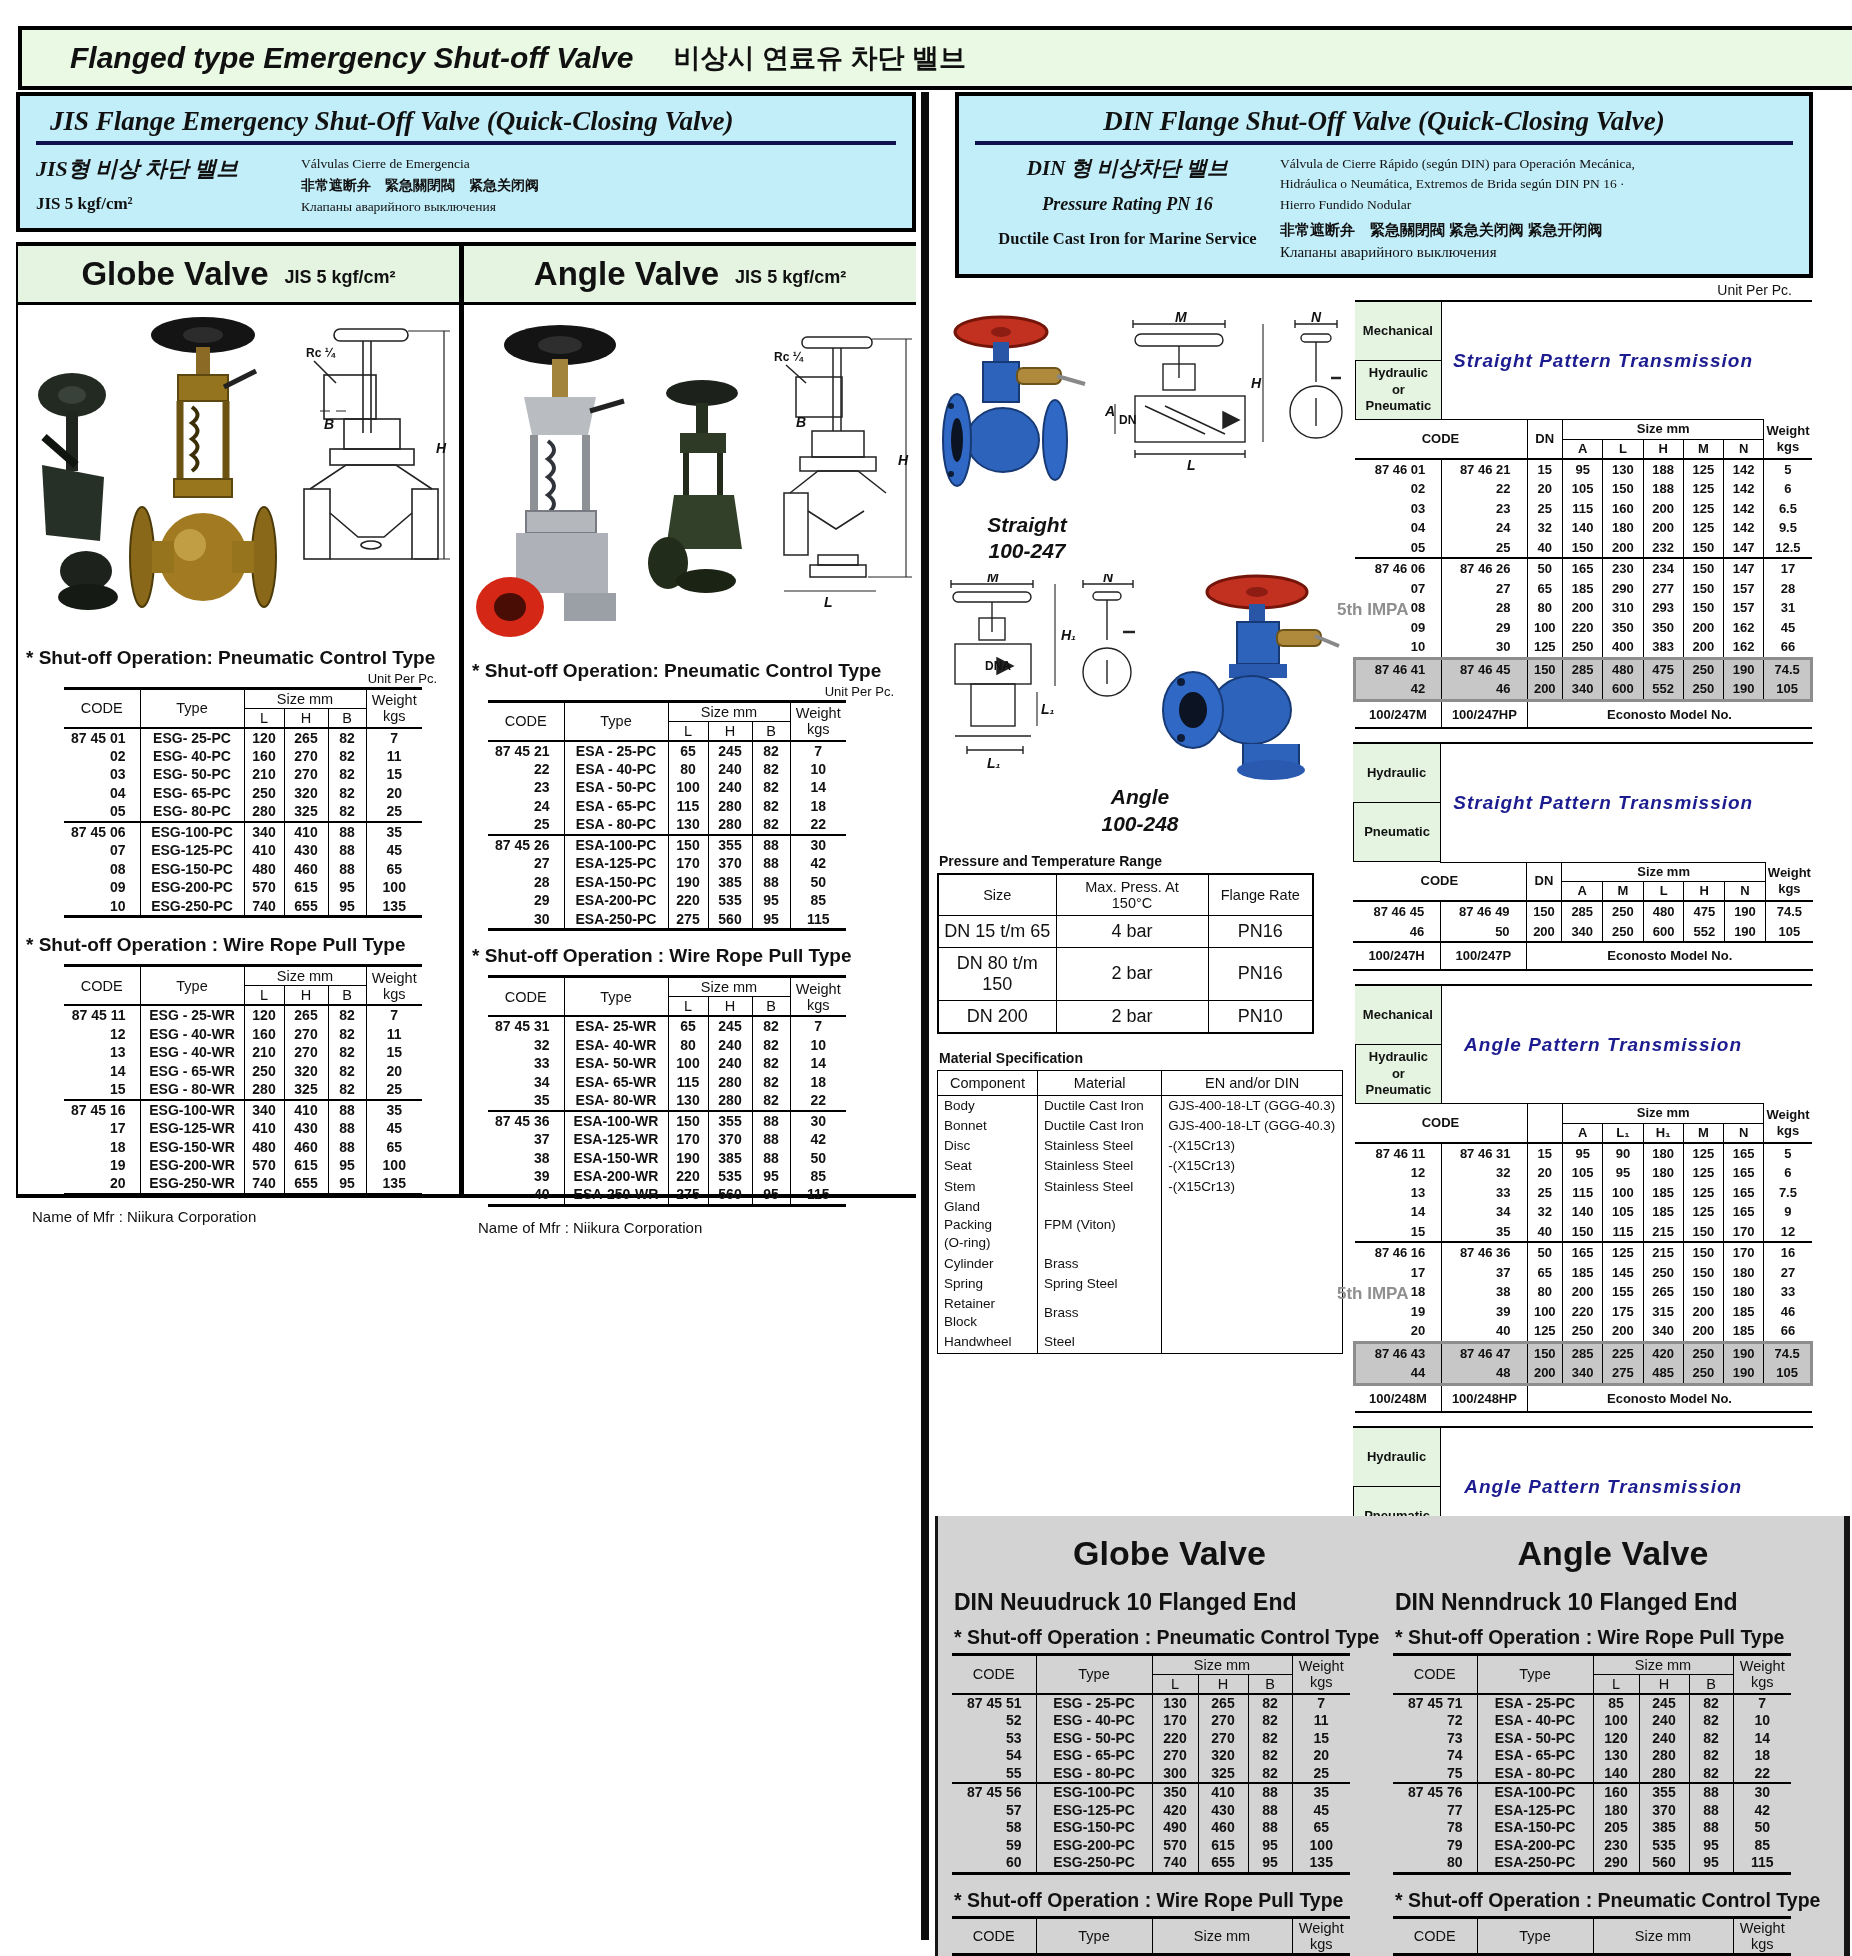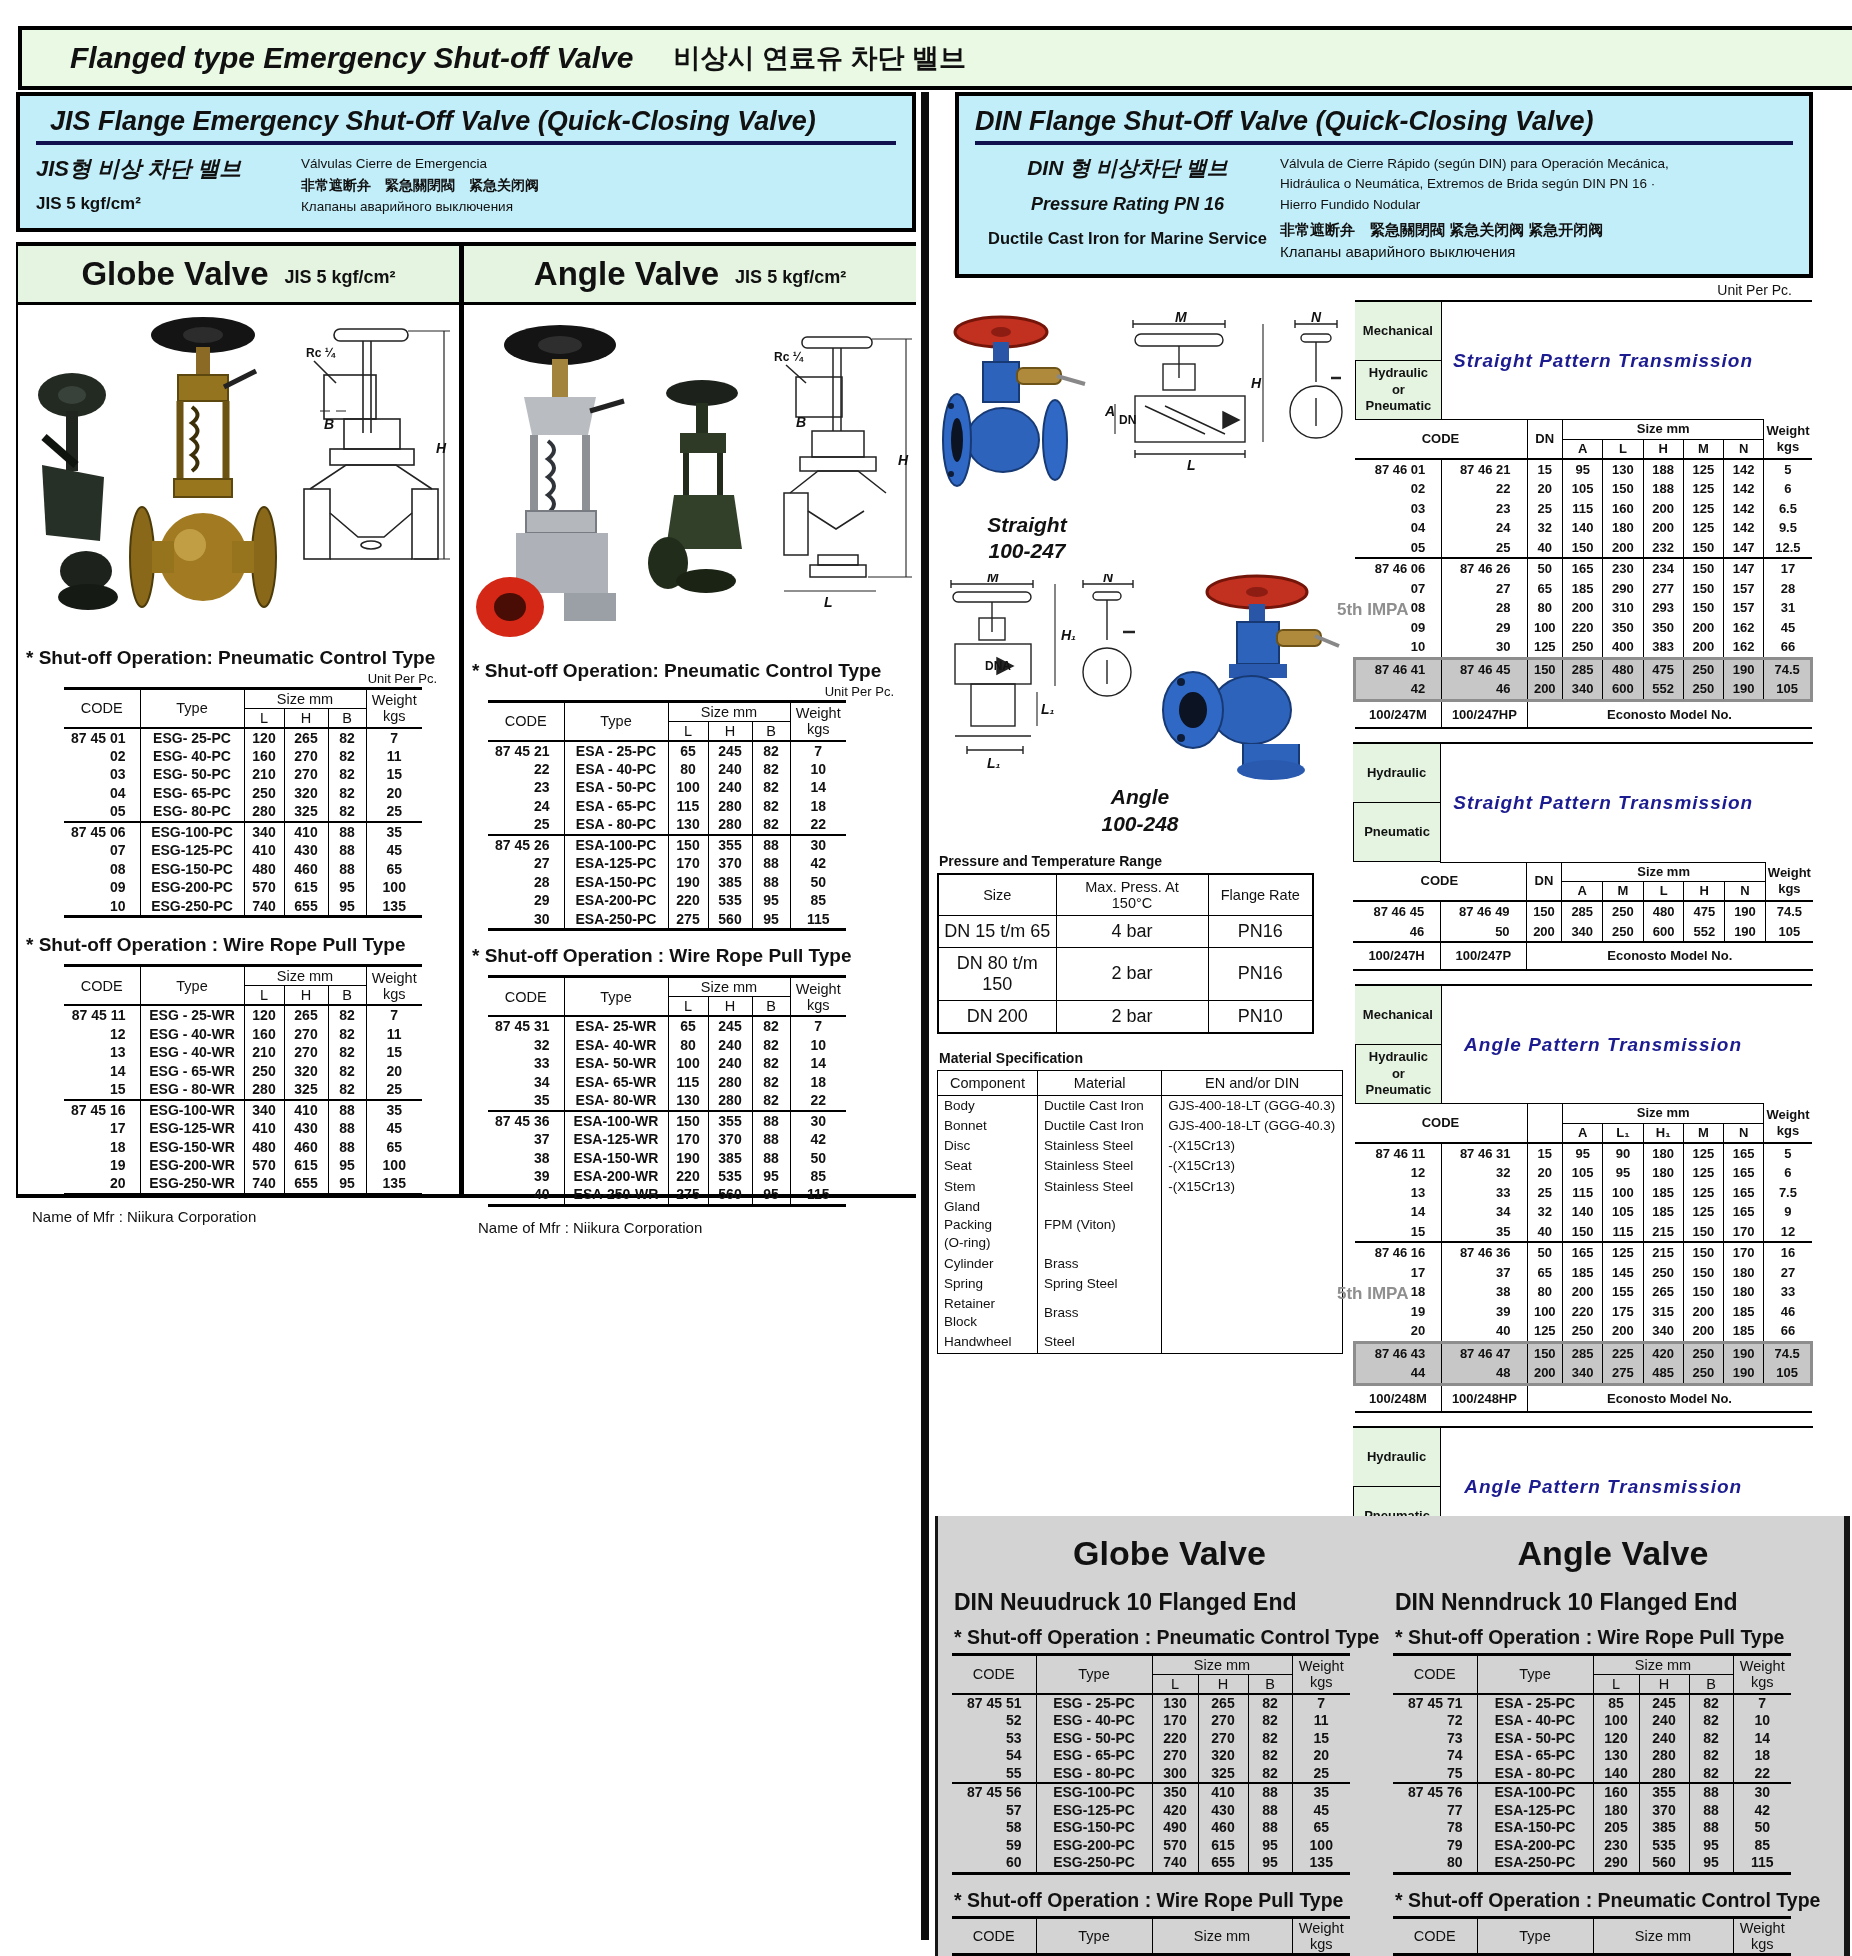--- a/index.html
+++ b/index.html
@@ -11,21 +11,21 @@
   #banner{left:18px;top:26px;width:1806px;height:56px;border:4px solid #000;
           background:#eaf9e3;display:flex;align-items:center;padding-left:48px;gap:40px;}
   #banner .en{font-size:30px;font-weight:bold;font-style:italic;}
   #banner .ko{font-size:27px;font-weight:bold;}
 
   
   #vdiv{left:921px;top:92px;width:8px;height:1848px;background:#0c0c0c;}
 
   
   #jis{left:16px;top:92px;width:900px;}
-  .hdr-box{border:4px solid #000;background:#c2eef9;padding:6px 16px 10px 16px;}
+  .hdr-box{border:4px solid #000;background:#c2eef9;padding:6px 16px 10px 16px;font-family:Liberation Serif, serif;}
   .hdr-box .title{font-size:27px;font-weight:bold;font-style:italic;margin:4px 0 4px 14px;}
   .navy-rule{height:4px;background:#10104f;margin:2px 0 9px 0;}
   .hdr-sub{display:flex;}
   .hdr-sub .lcol{width:265px;}
   .hdr-sub .ko{font-size:22px;font-weight:bold;font-style:italic;}
   .hdr-sub .rate{font-size:17px;font-weight:bold;margin-top:10px;}
   .hdr-sub .rcol{flex:1;font-size:13.5px;line-height:1.55;}
   .hdr-sub .cjk{font-weight:bold;font-size:14px;}
 
   #valve-cols{margin-top:10px;border-top:4px solid #000;border-bottom:4px solid #000;
@@ -52,21 +52,21 @@
   table.spec .bl{border-left:1.3px solid #000;}
   table.spec thead{border-bottom:2.2px solid #000;}
   table.spec th.size{border-bottom:1.3px solid #000;}
   table.spec tr.gstart td{border-top:2.2px solid #000;}
   table.spec td.code{text-align:right;padding-right:14px;}
   table.spec td.type{text-align:center;}
 
   
   #din{left:935px;top:92px;width:917px;}
   #din .hdr-box{margin-left:20px;width:818px;}
-  #din .hdr-box .title{margin-left:0;}
+  #din .hdr-box .title{text-align:center;margin-left:0;}
   #din .hdr-sub .lcol{width:305px;text-align:center;}
   #din .hdr-sub .ko{font-size:21px;}
   #din .hdr-sub .pr{font-size:18px;font-weight:bold;font-style:italic;margin-top:12px;}
   #din .hdr-sub .dci{font-size:16.5px;font-weight:bold;margin-top:14px;}
   #din .hdr-sub .rcol{font-size:13.5px;line-height:1.5;}
   #din .hdr-sub .cjk{font-size:15px;margin-top:4px;}
   #din-unit{font-size:14px;text-align:right;margin:4px 60px 0 0;}
   #din-body{position:relative;}
   #din-left{position:absolute;left:2px;top:14px;width:406px;}
   #din-right{position:absolute;left:418px;top:2px;width:460px;}

